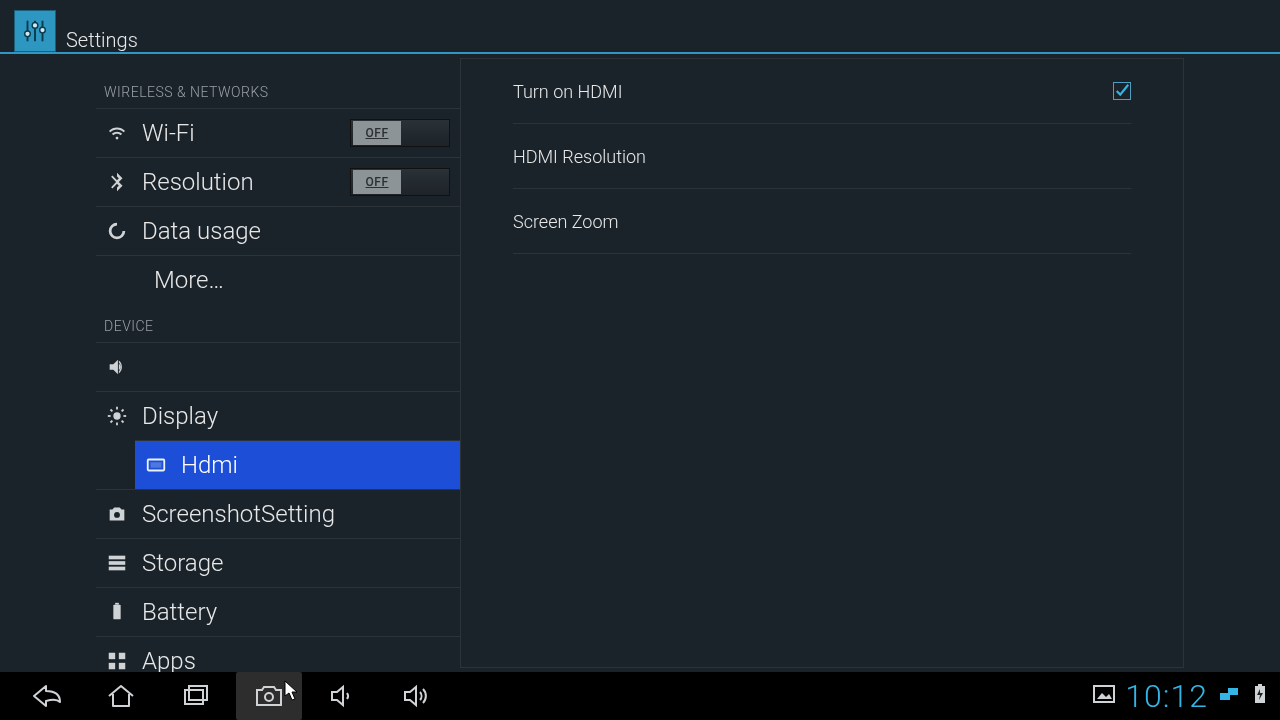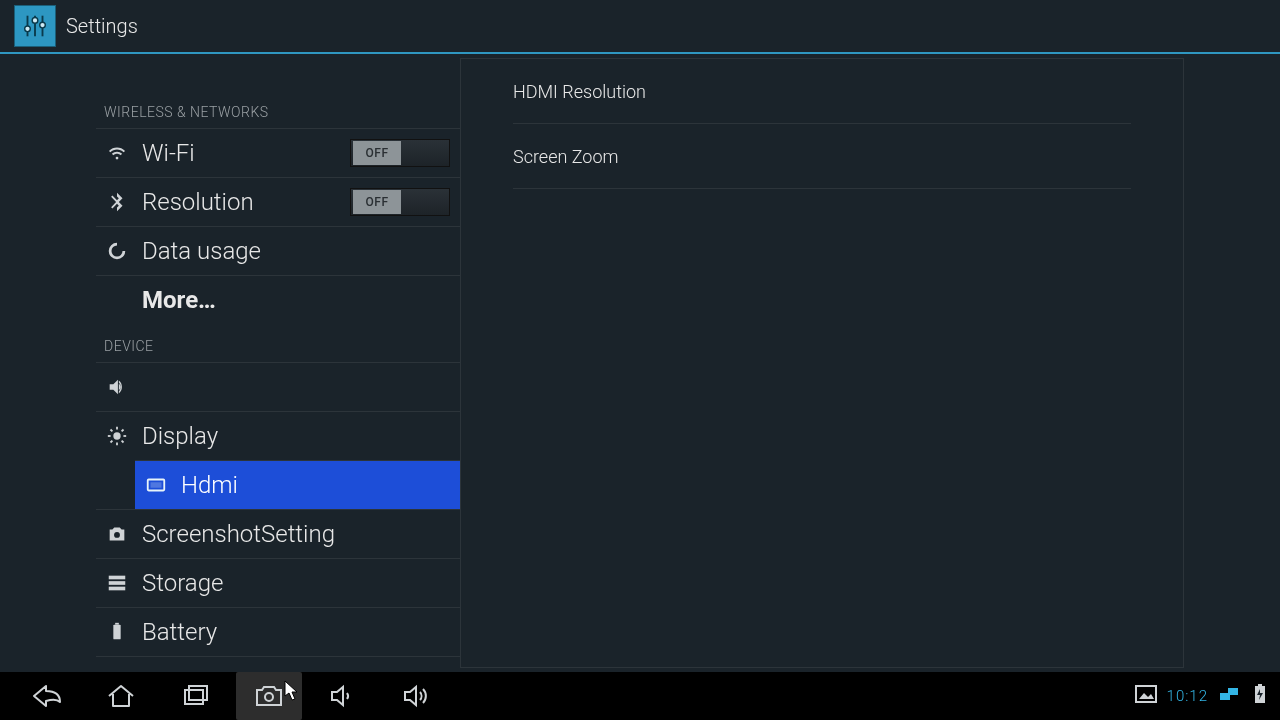--- a/index.html
+++ b/index.html
@@ -1,60 +1,60 @@
 <!DOCTYPE html>
 <html><head>
 <meta charset="utf-8">
 <style>
   * { box-sizing: border-box; margin: 0; padding: 0; }
   html, body { width: 1280px; height: 720px; overflow: hidden; background: #1a232a; font-family: Roboto, "Helvetica Neue", Arial, sans-serif; color: #e8e8e8; font-weight: 300; }
   .screen { width: 1280px; height: 720px; display: flex; flex-direction: column; }
 
   
-  .action-bar { height: 54px; display: flex; align-items: center; padding: 0 14px; border-bottom: 2px solid #2f97c1; }
+  .action-bar { height: 54px; display: flex; align-items: flex-end; padding: 0 14px; border-bottom: 2px solid #2f97c1; }
   .action-bar .app-icon { width: 42px; height: 42px; background: #2d97c2; display: flex; align-items: center; justify-content: center; border: 1px solid #1b5f79; }
   .action-bar .app-icon svg { width: 30px; height: 30px; }
   .action-bar .title { margin-left: 10px; font-size: 20px; }
 
   
   .main { flex: 1; display: flex; min-height: 0; }
 
   
-  .nav { width: 460px; flex: none; overflow: hidden; padding-top: 36px; }
+  .nav { width: 460px; flex: none; overflow: hidden; padding-top: 16px; }
   .nav-inner { margin-left: 96px; }
   .section-header { font-size: 14px; color: #9aa0a4; letter-spacing: 0.5px; padding: 14px 8px 8px 8px; text-transform: uppercase; }
   .nav-item { height: 49px; display: flex; align-items: center; padding: 0 10px; border-top: 1px solid #2c343a; }
   .nav-item:last-child { border-bottom: 1px solid #2c343a; }
   .nav-item.first { border-top: 1px solid #2c343a; }
   .nav-item .icon { width: 22px; height: 22px; flex: none; display: flex; align-items: center; justify-content: center; }
   .nav-item .icon svg { width: 22px; height: 22px; }
   .nav-item .label { margin-left: 14px; font-size: 24px; flex: 1; white-space: nowrap; }
-  .nav-item.more .label { margin-left: 36px; font-weight: bold; }
+  .nav-item.more .label { margin-left: 48px; }
   .nav-item.selected { background: #1d4ed8; margin-left: 39px; }
   .nav-item.selected .label { color: #fff; }
   .toggle { width: 100px; height: 28px; background: linear-gradient(#2a3137, #1d2328); border: 1px solid #111; display: flex; align-items: center; }
-  .toggle .knob { width: 48px; height: 24px; margin: 0 2px; background: #8d9498; color: #2a2f33; font-size: 12px; display: flex; align-items: center; justify-content: center; font-weight: 500; letter-spacing: 0.5px; }
+  .toggle .knob { width: 48px; height: 24px; margin: 0 2px; background: #8d9498; color: #2a2f33; font-size: 12px; display: flex; align-items: center; justify-content: center; font-weight: 500; letter-spacing: 0.5px; text-decoration: underline; }
 
   
   .detail { flex: 1; position: relative; }
   .detail-panel { position: absolute; left: 0; right: 96px; top: 4px; bottom: 4px; border: 1px solid #2c343a; padding: 0 52px; }
   .detail-row { height: 65px; display: flex; align-items: center; border-bottom: 1px solid #2c343a; }
   .detail-row .d-label { font-size: 18px; flex: 1; }
   
   .check { width: 18px; height: 18px; border: 1px solid #4d9ec3; display:flex; align-items:center; justify-content:center; background:#1a232a; }
   .check svg { width: 18px; height: 18px; }
 
   
   .navbar { height: 48px; background: #000; display: flex; align-items: center; padding: 0 14px; }
   .nav-buttons { display: flex; align-items: center; gap: 8px; }
   .nav-btn { width: 66px; height: 48px; display: flex; align-items: center; justify-content: center; }
   .nav-btn.active-bg { background: #2d2d2d; border-radius: 2px; }
   .nav-btn svg { stroke: #cfd3d6; fill: none; }
   .status { margin-left: auto; display: flex; align-items: center; gap: 10px; }
-  .clock { color: #33b5e5; font-size: 15px; font-weight: 300; letter-spacing: 1px; }
+  .clock { color: #33b5e5; font-size: 32px; font-weight: 300; letter-spacing: 1px; }
   .status svg { }
   .cursor { position: absolute; left: 284px; bottom: 18px; width: 16px; height: 22px; pointer-events: none; z-index: 99; }
 
 </style>
 </head>
 <body>
 <div class="screen">
 
   <div class="action-bar">
     <div class="app-icon">
@@ -195,20 +195,28 @@
           </span>
           <span class="label">Apps</span>
         </div>
 
       </div>
     </div>
 
     <div class="detail">
       <div class="detail-panel">
 
+        <div class="detail-row">
+          <span class="d-label">Turn on HDMI</span>
+          <span class="check">
+            <svg viewBox="0 0 18 18">
+                <polyline points="3,9 7,13 16,2" fill="none" stroke="#33b5e5" stroke-width="2.4"></polyline>
+              </svg>
+          </span>
+        </div>
 
         <div class="detail-row">
           <span class="d-label">HDMI Resolution</span>
         </div>
 
         <div class="detail-row">
           <span class="d-label">Screen Zoom</span>
         </div>
 
 

